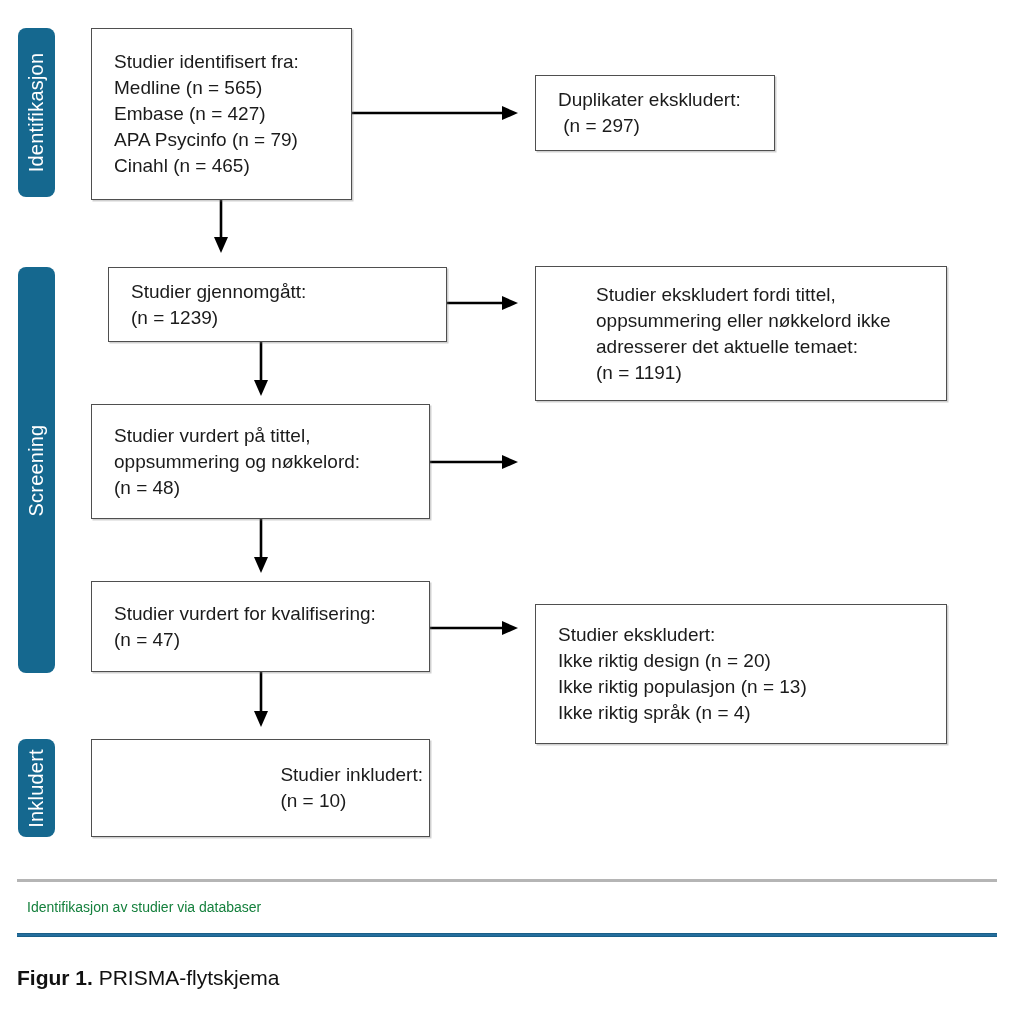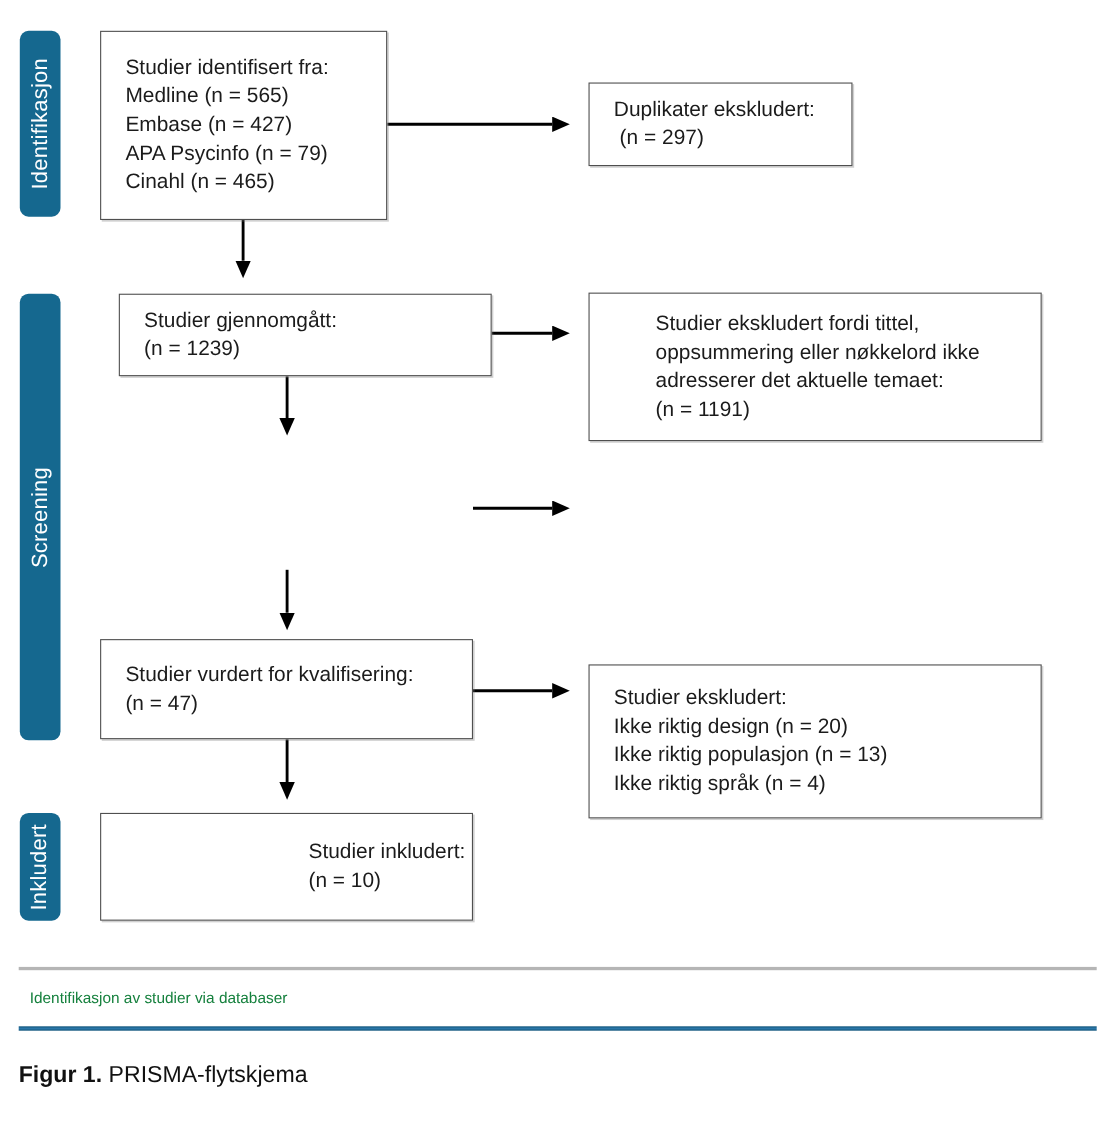--- a/index.html
+++ b/index.html
@@ -97,20 +97,25 @@
   <div class="box" id="box-screened">
     <span class="txt">Studier gjennomgått:
 (n = 1239)</span>
   </div>
   <div class="box" id="box-excluded-topic">
     <span class="txt">Studier ekskludert fordi tittel,
 oppsummering eller nøkkelord ikke
 adresserer det aktuelle temaet:
 (n = 1191)</span>
   </div>
+  <div class="box" id="box-title-assessed">
+    <span class="txt">Studier vurdert på tittel,
+oppsummering og nøkkelord:
+(n = 48)</span>
+  </div>
   <div class="box" id="box-eligibility">
     <span class="txt">Studier vurdert for kvalifisering:
 (n = 47)</span>
   </div>
   <div class="box" id="box-excluded-reasons">
     <span class="txt">Studier ekskludert:
 Ikke riktig design (n = 20)
 Ikke riktig populasjon (n = 13)
 Ikke riktig språk (n = 4)</span>
   </div>

